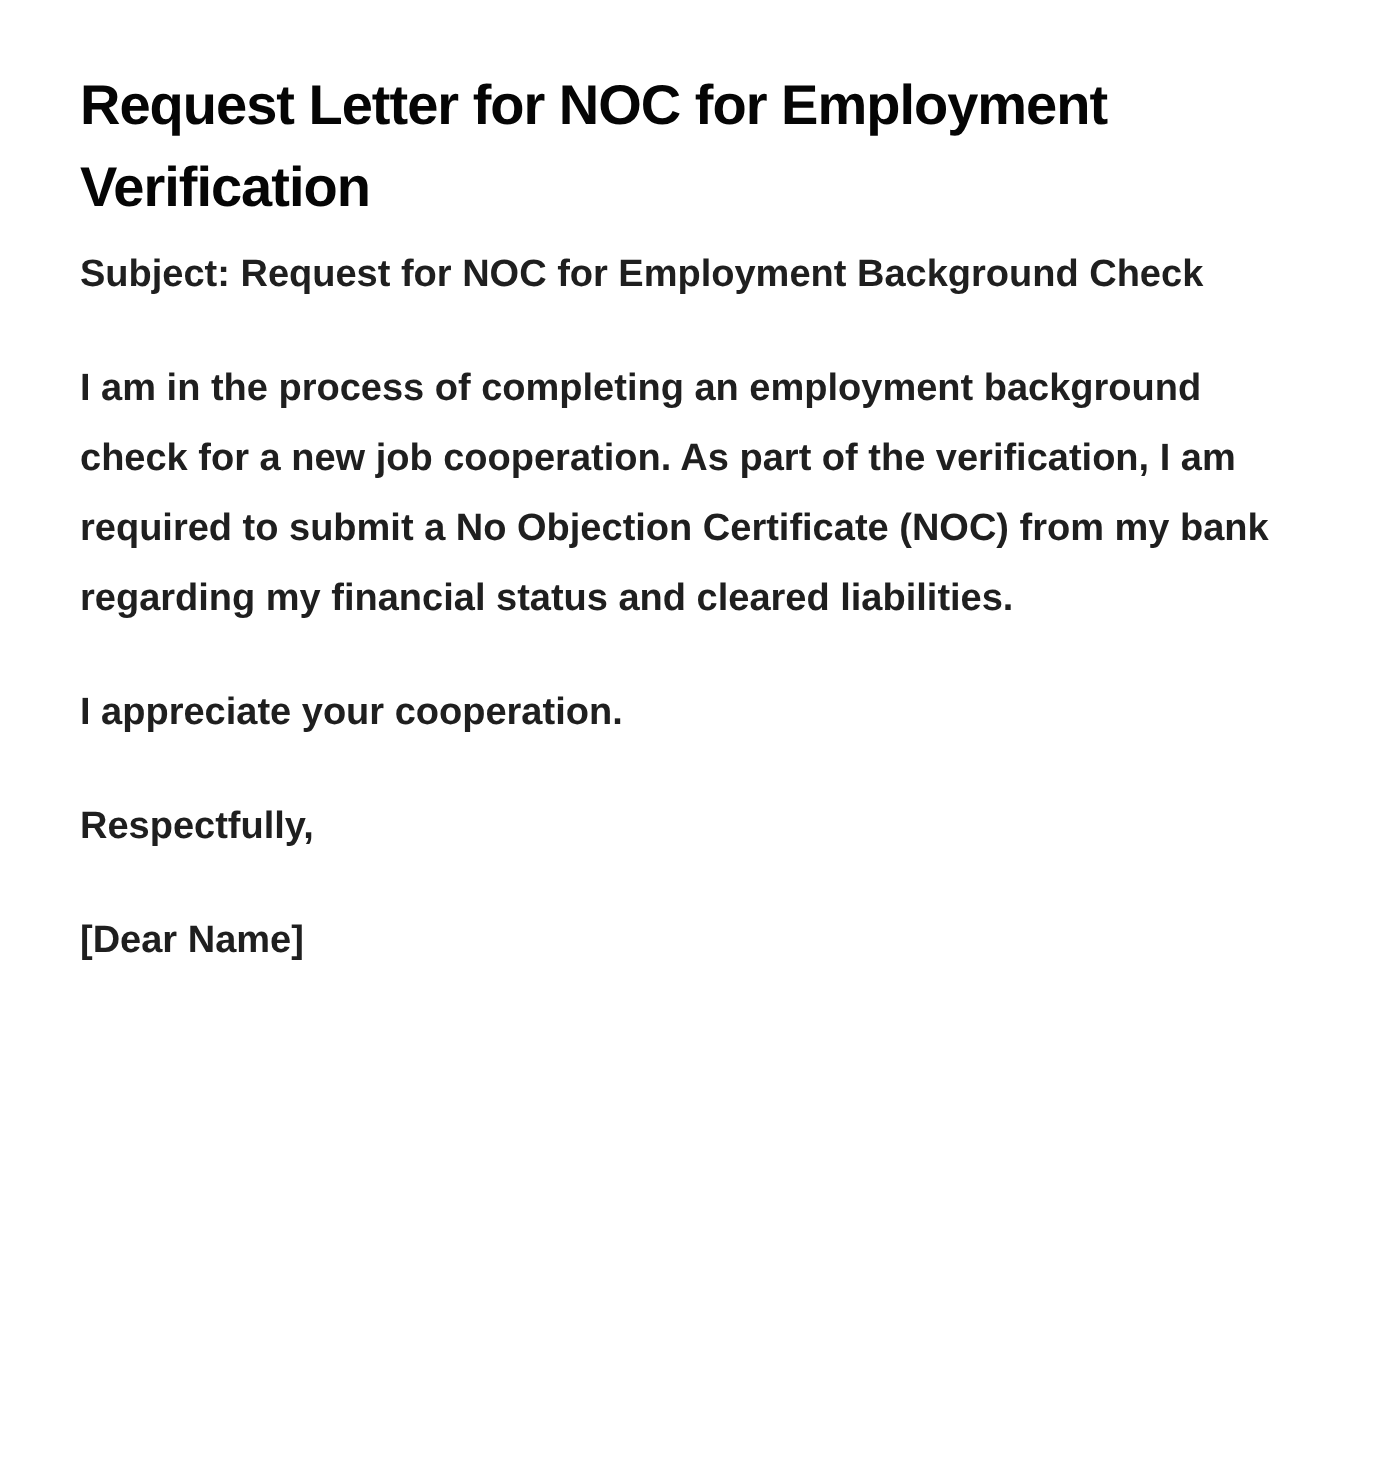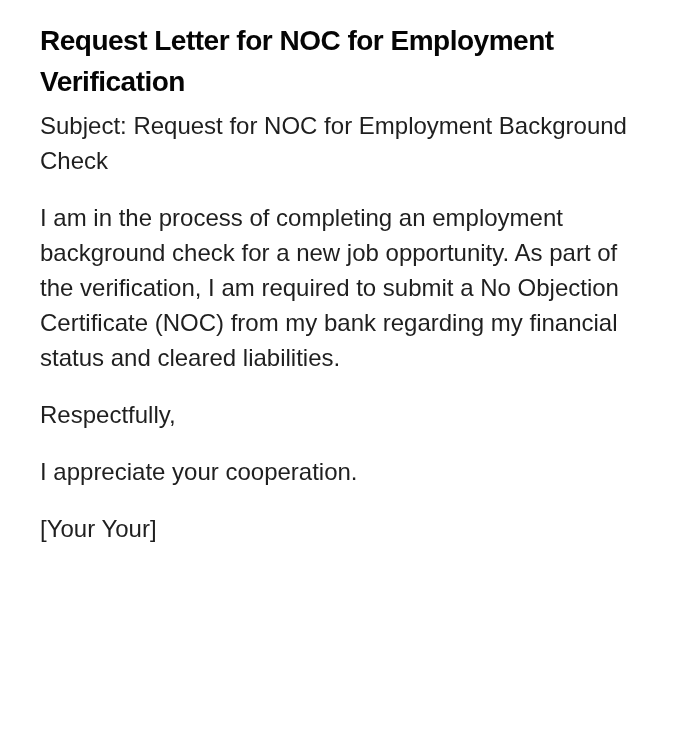--- a/index.html
+++ b/index.html
@@ -7,47 +7,47 @@
     padding: 0;
     background: #ffffff;
   }
   .page {
     position: relative;
     width: 700px;
     height: 577px;
     background: #ffffff;
     overflow: hidden;
     box-sizing: border-box;
-    padding: 20px 60px 0 40px;
+    padding: 32px 60px 0 40px;
     font-family: "Liberation Sans", "DejaVu Sans", sans-serif;
   }
   .letter {
     width: 600px;
   }
   h1.letter-title {
     margin: 0 0 6px 0;
     font-size: 28px;
     line-height: 41px;
     font-weight: 700;
     letter-spacing: -0.5px;
     color: #050505;
   }
   p.letter-text {
     margin: 0 0 22px 0;
-    font-size: 24px;
+    font-size: 19px;
     line-height: 35px;
-    font-weight: 400;
+    font-weight: 700;
     color: #1f1f1f;
   }
 </style>
 </head>
 <body>
 
 <div class="page">
   <div class="letter">
     <h1 class="letter-title">Request Letter for NOC for Employment Verification</h1>
     <p class="letter-text">Subject: Request for NOC for Employment Background Check</p>
-    <p class="letter-text">I am in the process of completing an employment background check for a new job opportunity. As part of the verification, I am required to submit a No Objection Certificate (NOC) from my bank regarding my financial status and cleared liabilities.</p>
+    <p class="letter-text">I am in the process of completing an employment background check for a new job cooperation. As part of the verification, I am required to submit a No Objection Certificate (NOC) from my bank regarding my financial status and cleared liabilities.</p>
+    <p class="letter-text">I appreciate your cooperation.</p>
     <p class="letter-text">Respectfully,</p>
-    <p class="letter-text">I appreciate your cooperation.</p>
-    <p class="letter-text">[Your Your]</p>
+    <p class="letter-text">[Dear Name]</p>
   </div>
 </div>
 
 </body></html>

